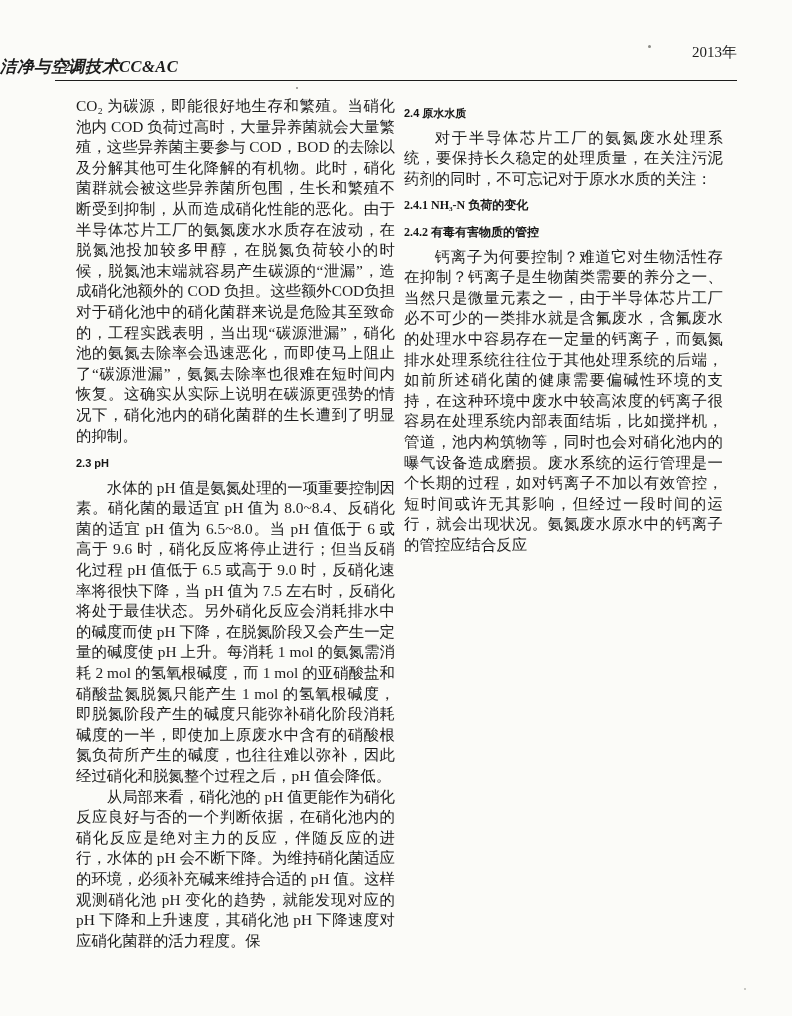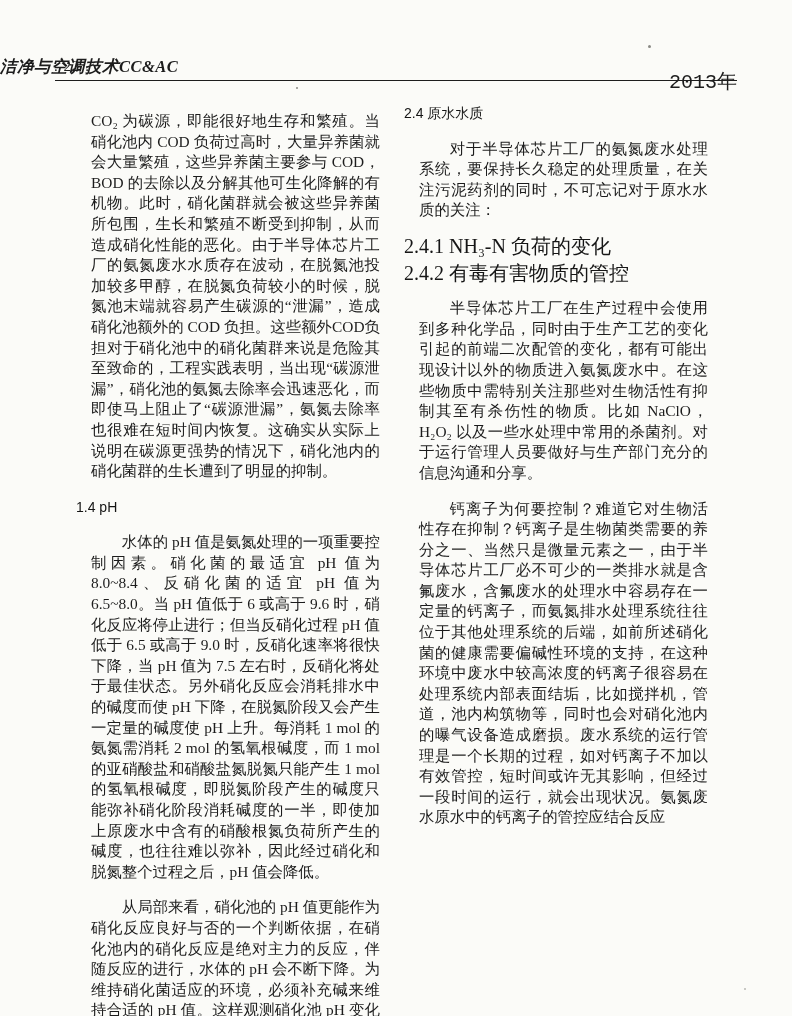--- a/index.html
+++ b/index.html
@@ -33,23 +33,22 @@
     top: 56px;
     text-align: left;
     font-size: 16.5px;
     font-weight: bold;
     font-style: italic;
     letter-spacing: 0.5px;
   }
   .hdr-year {
     position: absolute;
     right: 55px;
-    top: 68px;
-    font-size: 20px;
-    font-family: Liberation Mono, monospace;
+    top: 43px;
+    font-size: 15px;
   }
   .hdr-rule {
     position: absolute;
     left: 55px;
     top: 80px;
     width: 682px;
     height: 0;
     border-top: 1.7px solid #1d1d1d;
   }
   .col {
@@ -57,37 +56,37 @@
     top: 96px;
     width: 319px;
     text-align: justify;
     text-justify: inter-ideograph;
     font-size: 15.4px;
     line-height: 20.6px;
   }
   .col-left  { left: 76px; }
   .col-right { left: 404px; }
   p.body-para {
-    margin: 15px;
+    margin: 0;
   }
   p.indent {
     text-indent: 2em;
   }
   .sec-h2 {
     font-family: "Liberation Sans", "DejaVu Sans", sans-serif;
-    font-size: 14px;
-    font-weight: normal;
+    font-size: 11px;
+    font-weight: bold;
     text-align: left;
     margin: 7px 0 4px 0;
     color: #141414;
   }
   .sec-h3 {
     font-family: "Liberation Serif", "DejaVu Serif", serif;
-    font-size: 20px;
-    font-weight: normal;
+    font-size: 12px;
+    font-weight: bold;
     text-align: left;
     margin: 6px 0 4px 0;
     color: #161616;
   }
   .speck {
     position: absolute;
     background: #8a8a85;
     border-radius: 50%;
   }
   .speck-1 { left: 648px; top: 45px;  width: 3px; height: 3px; }
@@ -99,31 +98,30 @@
 
 <div class="page">
 
   <div class="hdr-pagenum">. 22 .</div>
   <div class="hdr-title">洁净与空调技术CC&amp;AC</div>
   <div class="hdr-year">2013年</div>
   <div class="hdr-rule"></div>
 
   <div class="col col-left">
     <p class="body-para">CO₂ 为碳源，即能很好地生存和繁殖。当硝化池内 COD 负荷过高时，大量异养菌就会大量繁殖，这些异养菌主要参与 COD，BOD 的去除以及分解其他可生化降解的有机物。此时，硝化菌群就会被这些异养菌所包围，生长和繁殖不断受到抑制，从而造成硝化性能的恶化。由于半导体芯片工厂的氨氮废水水质存在波动，在脱氮池投加较多甲醇，在脱氮负荷较小的时候，脱氮池末端就容易产生碳源的“泄漏”，造成硝化池额外的 COD 负担。这些额外COD负担对于硝化池中的硝化菌群来说是危险其至致命的，工程实践表明，当出现“碳源泄漏”，硝化池的氨氮去除率会迅速恶化，而即使马上阻止了“碳源泄漏”，氨氮去除率也很难在短时间内恢复。这确实从实际上说明在碳源更强势的情况下，硝化池内的硝化菌群的生长遭到了明显的抑制。</p>
-    <div class="sec-h2">1.4 pH</div>
+    <div class="sec-h2">2.3 pH</div>
     <p class="body-para indent">水体的 pH 值是氨氮处理的一项重要控制因素。硝化菌的最适宜 pH 值为 8.0~8.4、反硝化菌的适宜 pH 值为 6.5~8.0。当 pH 值低于 6 或高于 9.6 时，硝化反应将停止进行；但当反硝化过程 pH 值低于 6.5 或高于 9.0 时，反硝化速率将很快下降，当 pH 值为 7.5 左右时，反硝化将处于最佳状态。另外硝化反应会消耗排水中的碱度而使 pH 下降，在脱氮阶段又会产生一定量的碱度使 pH 上升。每消耗 1 mol 的氨氮需消耗 2 mol 的氢氧根碱度，而 1 mol 的亚硝酸盐和硝酸盐氮脱氮只能产生 1 mol 的氢氧根碱度，即脱氮阶段产生的碱度只能弥补硝化阶段消耗碱度的一半，即使加上原废水中含有的硝酸根氮负荷所产生的碱度，也往往难以弥补，因此经过硝化和脱氮整个过程之后，pH 值会降低。</p>
     <p class="body-para indent">从局部来看，硝化池的 pH 值更能作为硝化反应良好与否的一个判断依据，在硝化池内的硝化反应是绝对主力的反应，伴随反应的进行，水体的 pH 会不断下降。为维持硝化菌适应的环境，必须补充碱来维持合适的 pH 值。这样观测硝化池 pH 变化的趋势，就能发现对应的 pH 下降和上升速度，其硝化池 pH 下降速度对应硝化菌群的活力程度。保</p>
   </div>
 
   <div class="col col-right">
     <div class="sec-h2">2.4 原水水质</div>
     <p class="body-para indent">对于半导体芯片工厂的氨氮废水处理系统，要保持长久稳定的处理质量，在关注污泥药剂的同时，不可忘记对于原水水质的关注：</p>
     <div class="sec-h3">2.4.1 NH₃-N 负荷的变化</div>
     <div class="sec-h3">2.4.2 有毒有害物质的管控</div>
-    <p class="body-para indent">半导体芯片工厂在生产过程中会使用到多种化学品，同时由于生产工艺的变化引起的前端二次配管的变化，都有可能出现设计以外的物质进入氨氮废水中。在这些物质中需特别关注那些对生物活性有抑制其至有杀伤性的物质。比如 NaClO，H₂O₂ 以及一些水处理中常用的杀菌剂。对于运行管理人员要做好与生产部门充分的信息沟通和分享。</p>
     <p class="body-para indent">钙离子为何要控制？难道它对生物活性存在抑制？钙离子是生物菌类需要的养分之一、当然只是微量元素之一，由于半导体芯片工厂必不可少的一类排水就是含氟废水，含氟废水的处理水中容易存在一定量的钙离子，而氨氮排水处理系统往往位于其他处理系统的后端，如前所述硝化菌的健康需要偏碱性环境的支持，在这种环境中废水中较高浓度的钙离子很容易在处理系统内部表面结垢，比如搅拌机，管道，池内构筑物等，同时也会对硝化池内的曝气设备造成磨损。废水系统的运行管理是一个长期的过程，如对钙离子不加以有效管控，短时间或许无其影响，但经过一段时间的运行，就会出现状况。氨氮废水原水中的钙离子的管控应结合反应</p>
   </div>
 
   <div class="speck speck-1"></div>
   <div class="speck speck-2"></div>
   <div class="speck speck-3"></div>
 
 </div>
 
 </body></html>

